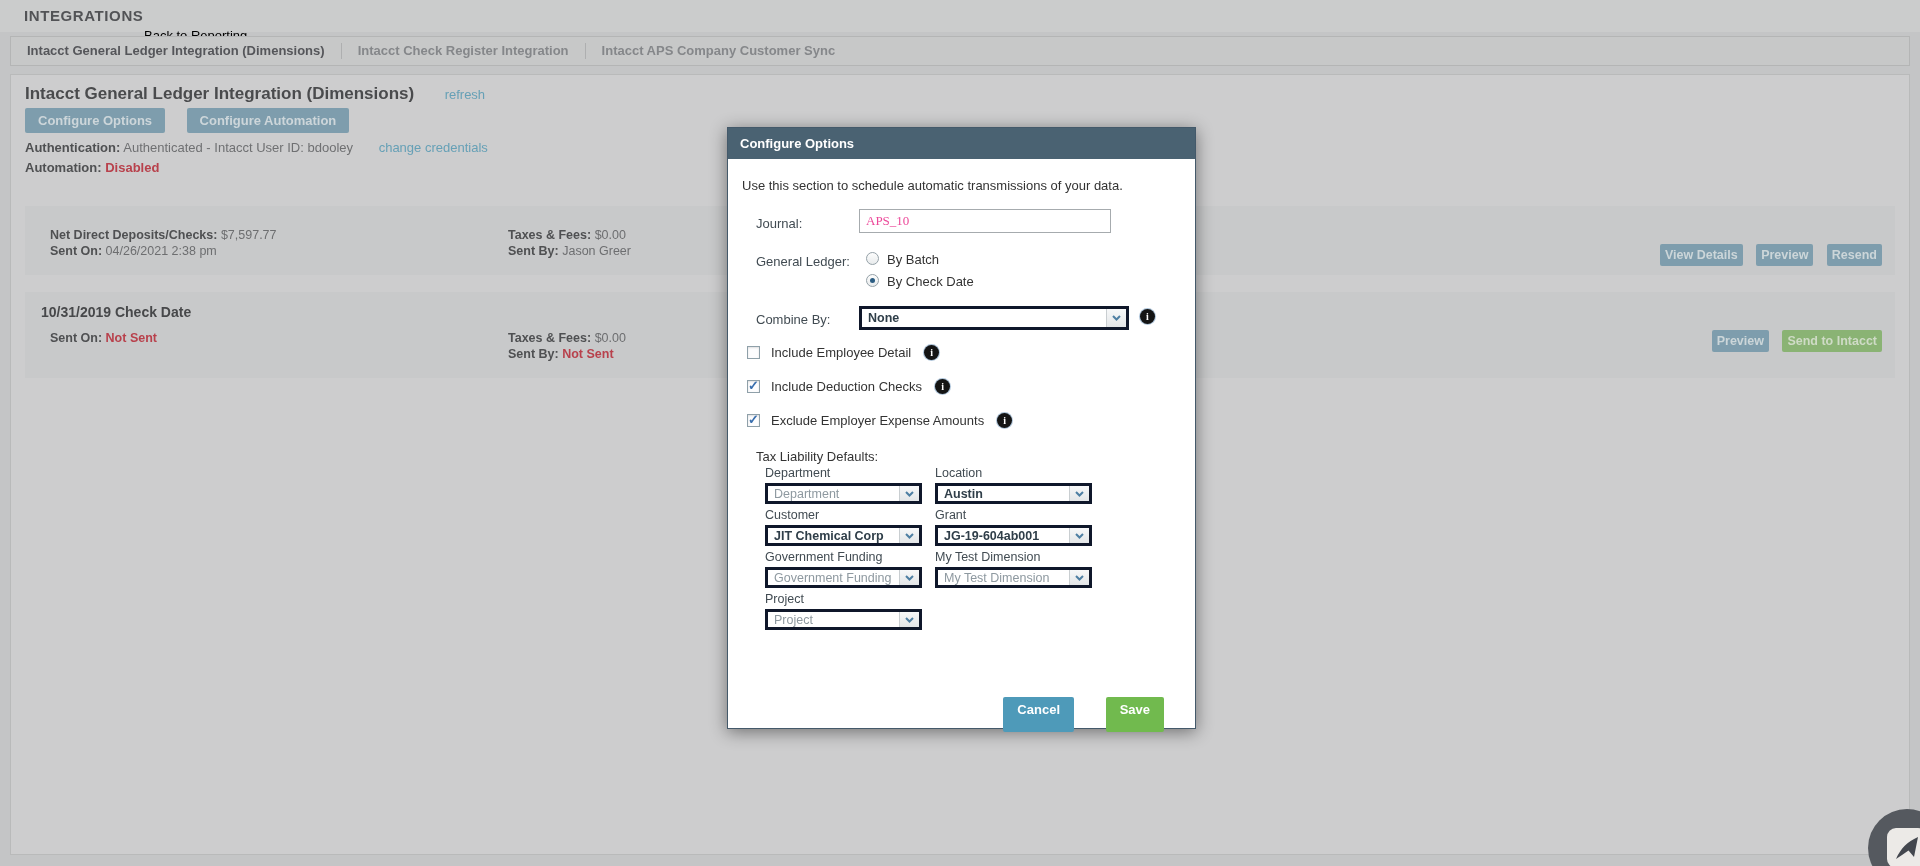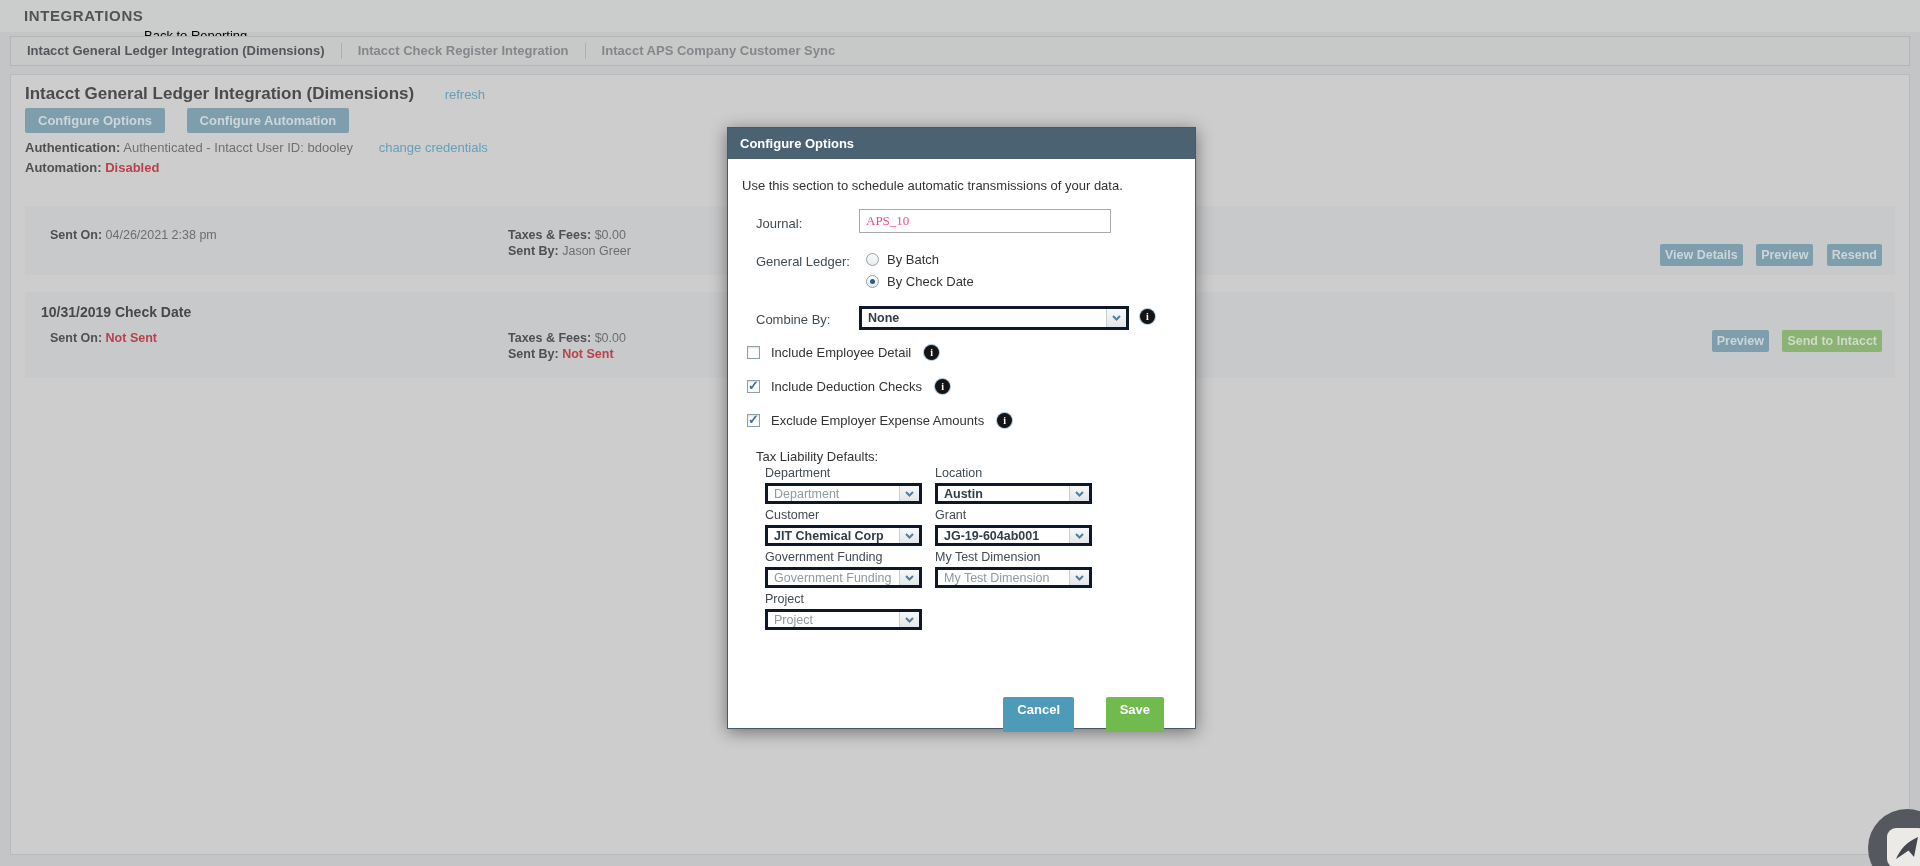--- a/index.html
+++ b/index.html
@@ -73,21 +73,21 @@
     line-height:31px; padding-left:12px;
   }
   .modal-body { position:absolute; left:0; right:0; top:31px; bottom:0; font-size:13px; color:#333; }
   .m-desc { position:absolute; left:14px; top:19px; color:#333333; }
   .m-label { position:absolute; color:#414b52; }
   .journal-input {
     position:absolute; left:131px; top:50px; width:252px; height:24px;
     border:1px solid #a6abae; font-family:Liberation Serif, serif;
     font-size:13px; color:#ec4899; padding:0 6px; background:#fff;
   }
-  .radio-row { position:absolute; left:138px; display:flex; align-items:center; cursor:pointer; }
+  .radio-row { position:absolute; left:138px; display:flex; align-items:flex-start; cursor:pointer; }
   .radio {
     width:13px; height:13px; border-radius:50%; border:1px solid #95a1a8;
     background:linear-gradient(#fdfdfd,#e8ebec); margin-right:8px; position:relative; flex:none;
   }
   .radio .dot {
     position:absolute; left:3px; top:3px; width:5px; height:5px; border-radius:50%; background:#2c5d83;
   }
   .m-select {
     position:absolute; height:24px; border:3px solid #0f172a; background:#fff;
     display:flex; align-items:center; cursor:pointer;
@@ -171,20 +171,21 @@
   </div>
   <div class="auto-line">
     <b>Automation:</b>
     <span class="red">Disabled</span>
   </div>
 
   
   <div class="daterow">
     <div class="dr-details">
       <div class="dr-col1">
+        <div class="dline"><span class="dlab">Net Direct Deposits/Checks:</span> <span>$7,597.77</span></div>
         <div class="dline"><span class="dlab">Sent On:</span> <span>04/26/2021 2:38 pm</span></div>
       </div>
       <div class="dr-col2">
         <div class="dline"><span class="dlab">Taxes &amp; Fees:</span> <span>$0.00</span></div>
         <div class="dline"><span class="dlab">Sent By:</span> <span>Jason Greer</span></div>
       </div>
     </div>
     <div class="dr-buttons">
       <span class="row-btn">View Details</span>
       <span class="row-btn">Preview</span>

